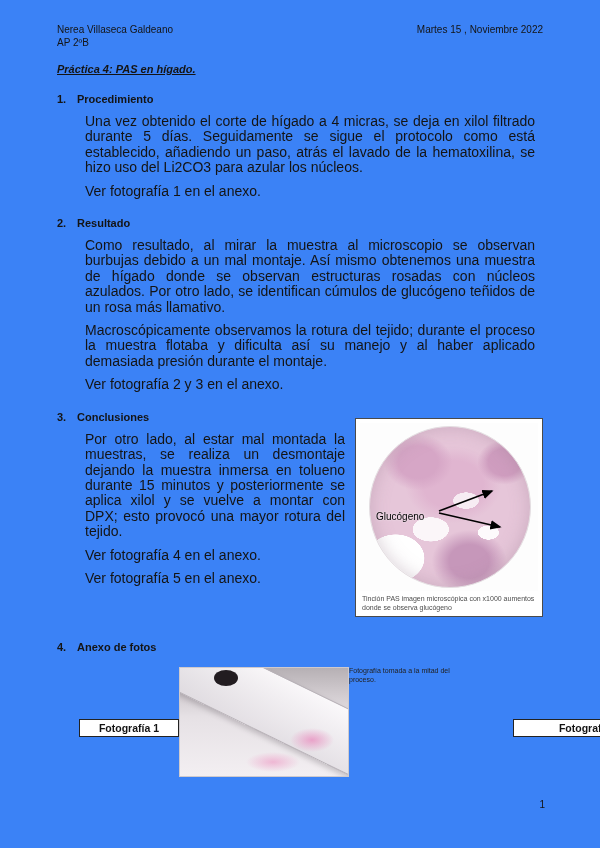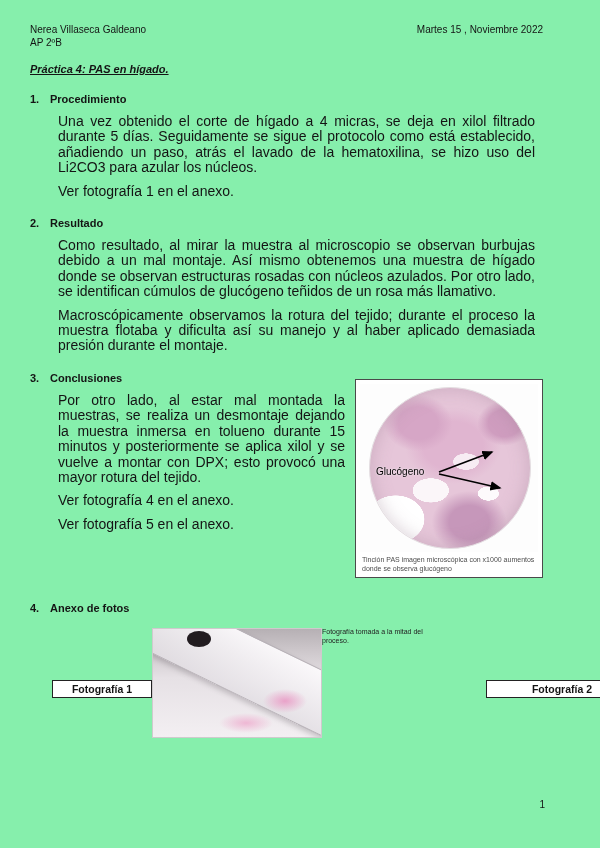--- a/index.html
+++ b/index.html
@@ -1,24 +1,24 @@
 <!DOCTYPE html>
 <html><head>
 <meta charset="utf-8">
 <style>
   html,body { margin:0; padding:0; background:#e8e8e8; }
   .page {
     position:relative;
     width:600px; height:848px;
     margin:0 auto;
-    background:#86efac;
+    background:#3b82f6;
     font-family:"Liberation Sans", sans-serif;
     color:#141414;
     box-sizing:border-box;
-    padding:24px 57px 0 30px;
+    padding:24px 57px 0 57px;
     overflow:hidden;
   }
   
   .hdr { display:flex; justify-content:space-between; font-size:10px; line-height:12.5px; }
   .hdr-left div { white-space:nowrap; }
   .hdr-date { white-space:nowrap; }
 
   
   .doc-title { margin-top:14px; font-size:11px; font-weight:bold; text-decoration:underline;font-style:italic; }
 
@@ -47,21 +47,21 @@
       radial-gradient(18px 12px at 74% 66%, #fdfafc 0 58%, rgba(255,255,255,0) 59%),
       radial-gradient(36px 30px at 84% 22%, #cf9dbf 0 45%, rgba(207,157,191,0) 75%),
       radial-gradient(44px 36px at 30% 22%, #d6a6c6 0 45%, rgba(214,166,198,0) 78%),
       radial-gradient(50px 42px at 62% 84%, #c697ba 0 40%, rgba(198,151,186,0) 75%),
       radial-gradient(60px 48px at 52% 36%, #e0b5d0 0 50%, rgba(224,181,208,0) 80%),
       #e6c6d9;
     border:1px solid #e3dee1;
     box-shadow: inset 0 0 18px rgba(150,120,140,.35);
   }
   .gluc-label {
-    position:absolute; left:16px; top:82px; font-size:10px; color:#000;
+    position:absolute; left:16px; top:88px; font-size:10px; color:#000;
     text-shadow:0 0 2px rgba(255,255,255,.9);
   }
   .arrows { position:absolute; left:76px; top:62px; }
   .micro-caption {
     margin-top:3px; padding:0 2px 1px 2px;
     font-size:7px; line-height:9px; color:#4c4c4c; text-align:left;
   }
 
   
   .photos-row { display:flex; gap:36px; margin-top:8px; margin-left:22px; }
@@ -146,20 +146,21 @@
   </div>
 
   <div class="section">
     <div class="sec-head">
       <span class="sec-num">2.</span>
       <span>Resultado</span>
     </div>
     <div class="sec-body">
       <p class="par">Como resultado, al mirar la muestra al microscopio se observan burbujas debido a un mal montaje. Así mismo obtenemos una muestra de hígado donde se observan estructuras rosadas con núcleos azulados. Por otro lado, se identifican cúmulos de glucógeno teñidos de un rosa más llamativo.</p>
       <p class="par">Macroscópicamente observamos la rotura del tejido;  durante el proceso la muestra flotaba y dificulta así su manejo y al  haber aplicado demasiada presión durante el montaje.</p>
+      <p class="par">Ver fotografía 2 y 3 en el anexo.</p>
     </div>
   </div>
 
   <div class="section">
     <div class="sec-head">
       <span class="sec-num">3.</span>
       <span>Conclusiones</span>
     </div>
     <div class="sec-body">
 

